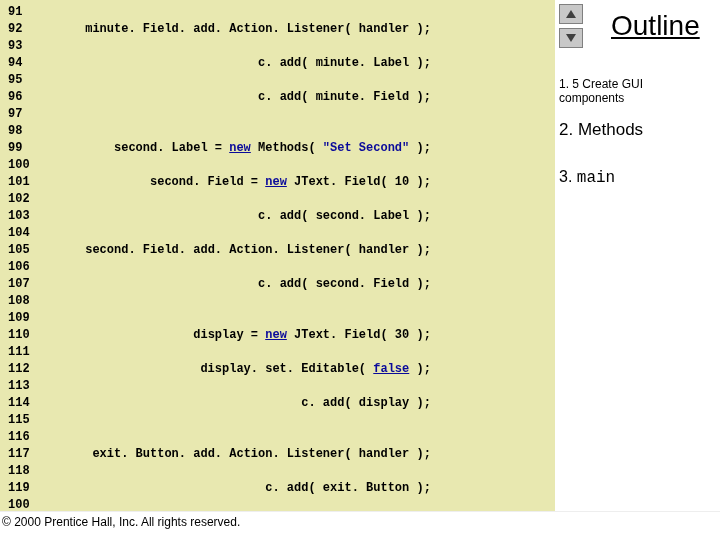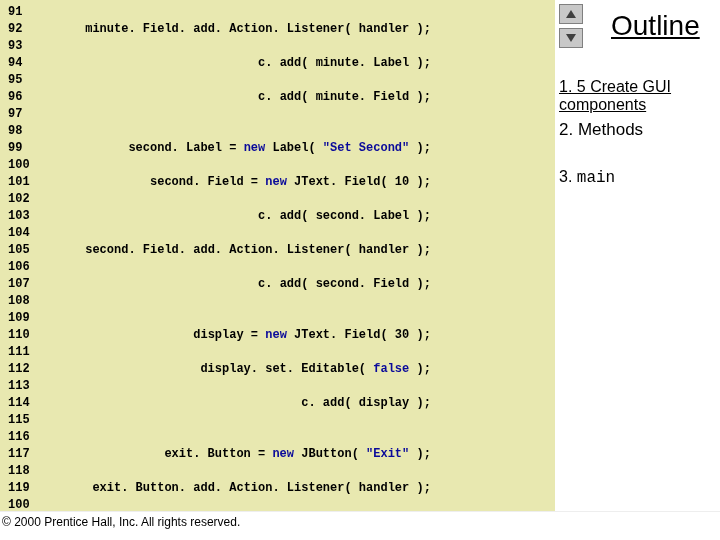--- a/index.html
+++ b/index.html
@@ -34,21 +34,21 @@
   }
   .code {
     font-family: "Courier New", monospace;
     font-size: 12px;
     line-height: 17px;
     white-space: pre;
     color: #000;
     font-weight: bold;
     text-align: right;
   }
-  .code .kw { color: #0a0a9a; }
+  .code .kw { color: #0a0a9a; text-decoration: underline; }
   .code .str { color: #0a0a9a; }
   .sidebar {
     flex: 1;
     background: #ffffff;
     position: relative;
   }
   .btn-box {
     position: absolute;
     left: 4px;
     width: 22px;
@@ -75,21 +75,21 @@
   }
   .outline-title {
     position: absolute;
     top: 10px;
     left: 28px;
     font-size: 28px;
     text-decoration: underline;
     color: #000;
     margin-left: 28px;
   }
-  .note1 { position: absolute; top: 78px; left: 4px; font-size: 16px; color:#000; line-height:1.15;text-decoration:underline;}
+  .note1 { position: absolute; top: 78px; left: 4px; font-size: 12px; color:#000; line-height:1.15;}
   .note2 { position: absolute; top: 120px; left: 4px; font-size: 17px; color:#000;}
   .note3 { position: absolute; top: 168px; left: 4px; font-size: 16px; color:#000;}
   .mono { font-family: "Courier New", monospace; }
   .footer {
     position: absolute;
     bottom: 0;
     left: 0;
     width: 720px;
     height: 22px;
     background: #ffffff;
@@ -134,31 +134,30 @@
       <div>117</div>
       <div>118</div>
       <div>119</div>
       <div>100</div>
     </div>
     <div class="code">
 <div>      minute. Field. add. Action. Listener( handler );</div>
 <div>      c. add( minute. Label );</div>
 <div>      c. add( minute. Field );</div>
 <div></div>
-<div><span>      second. Label = </span><span class="kw">new</span><span> Label( </span><span class="str">"Set Second"</span><span> );</span></div>
+<div><span>      second. Label = </span><span class="kw">new</span><span> Methods( </span><span class="str">"Set Second"</span><span> );</span></div>
 <div><span>      second. Field = </span><span class="kw">new</span><span> JText. Field( 10 );</span></div>
 <div>      c. add( second. Label );</div>
 <div>      second. Field. add. Action. Listener( handler );</div>
 <div>      c. add( second. Field );</div>
 <div></div>
 <div><span>      display = </span><span class="kw">new</span><span> JText. Field( 30 );</span></div>
 <div><span>      display. set. Editable( </span><span class="kw">false</span><span> );</span></div>
 <div>      c. add( display );</div>
 <div></div>
-<div><span>      exit. Button = </span><span class="kw">new</span><span> JButton( </span><span class="str">"Exit"</span><span> );</span></div>
 <div>      exit. Button. add. Action. Listener( handler );</div>
 <div>      c. add( exit. Button );</div>
 
 <div></div>
 
 
 
 
 <div></div>
 

